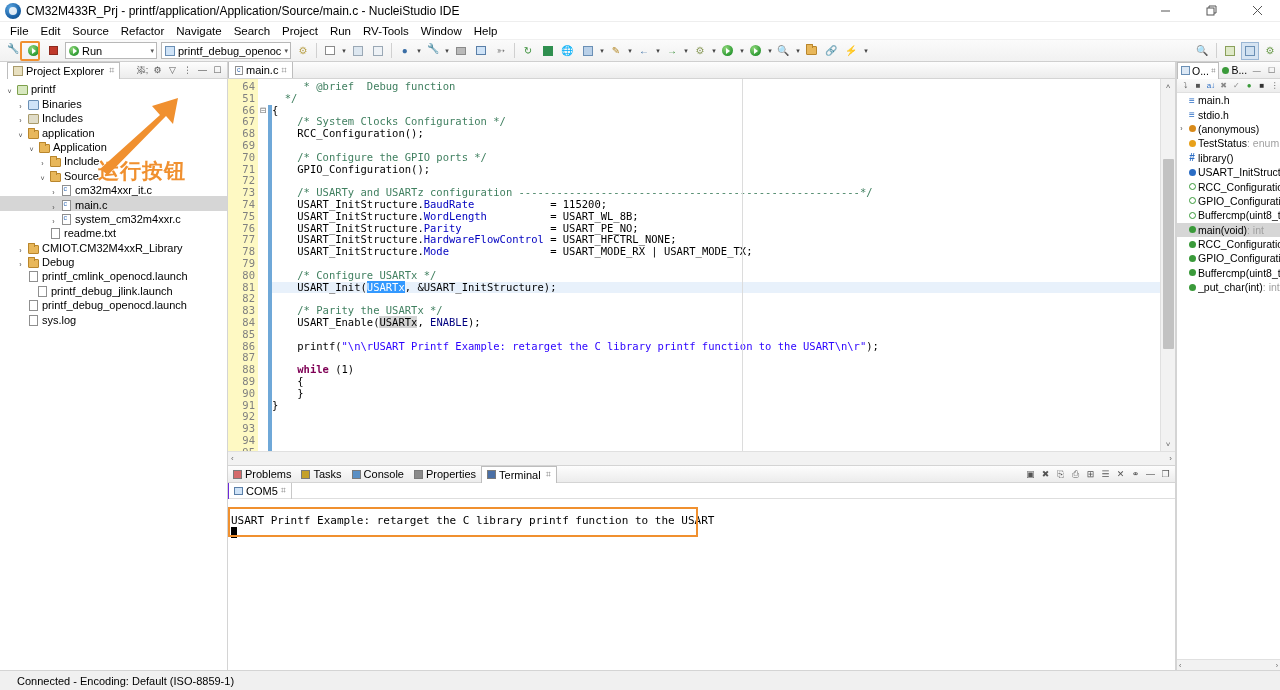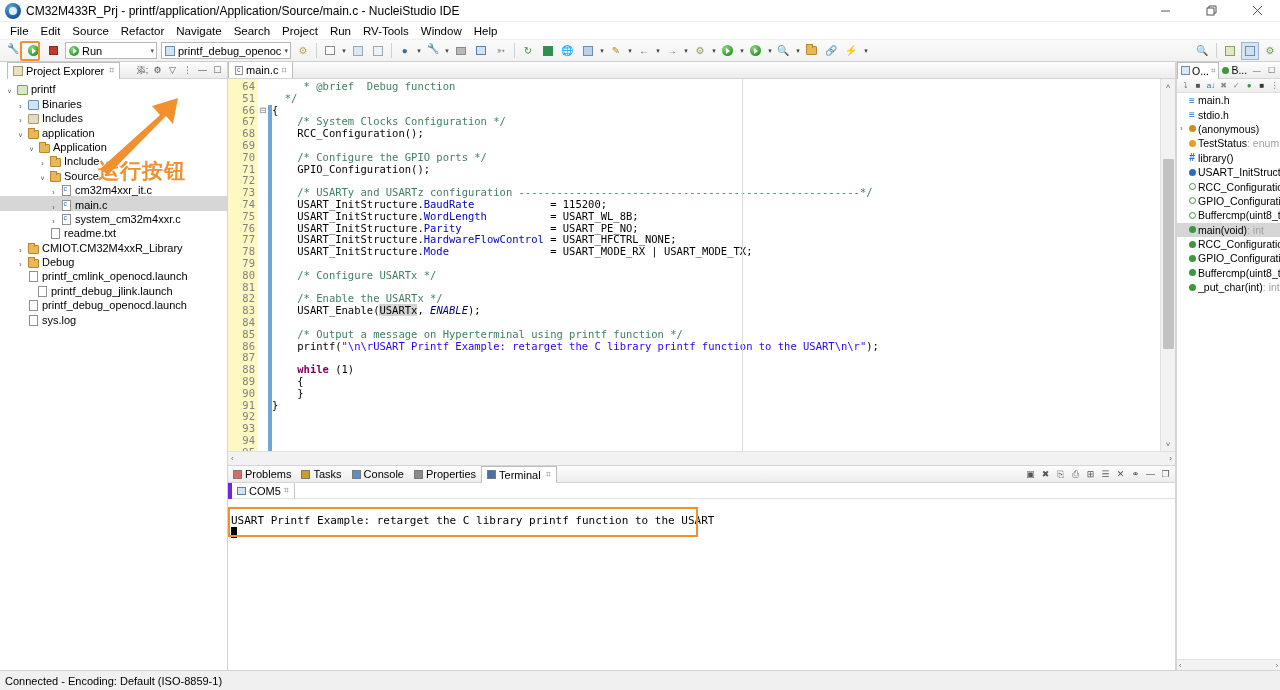--- a/index.html
+++ b/index.html
@@ -183,21 +183,21 @@
   .cline {
     height: 11.8px; line-height: 11.8px; white-space: pre;
     font-family: "DejaVu Sans Mono", monospace; font-size: 10.5px; color: #000;
   }
   .cline.hl { background: #e8f1fb; }
   .kw { color: #7f0055; font-weight: bold; }
   .cm { color: #3f7f5f; }
   .st { color: #2a00ff; }
   .fld { color: #0000c0; }
   .mac { color: #000080; }
-  .ital { font-style: italic; }
+  .ital { }
   .occ { background: #d4d4d4; }
   .selhl { background: #3399ff; color: #ffffff; }
   .vline { position: absolute; top: 0; bottom: 0; width: 1px; background: #dcdcdc; }
   
   .vscroll {
     width: 15px; min-width:15px; background: #f2f2f2; border-left: 1px solid #e0e0e0;
     display:flex; flex-direction:column; align-items:center; position:relative;
   }
   .vs-arrow { height: 14px; display:flex; align-items:center; justify-content:center; font-size:8px; color:#666; }
   .vs-thumb { position: absolute; left: 2px; width: 11px; background: #c2c2c2; border-radius: 1px; }
@@ -210,21 +210,21 @@
   .console { height: 205px; min-height: 205px; display: flex; flex-direction: column; background:#ffffff; border-top: 1px solid #d4d4d4; }
   .ctabs {
     height: 17px; min-height: 17px; background: linear-gradient(to bottom,#fdfdfd,#ececec);
     border-bottom: 1px solid #d4d4d4; display: flex; align-items: center;
   }
   .cterm-tabrow {
     height: 16px; min-height:16px; background:#ffffff; display:flex; align-items:center;
     border-bottom: 1px solid #dedede;
   }
   .cterm-tab { display:flex; align-items:center; gap:3px; font-size:11px; padding: 0 5px; height:16px;
-               border-left:4px solid #6d28d9; border-right:1px solid #c8c8c8; }
+               border-left:1px solid #6d28d9; border-right:1px solid #c8c8c8; }
   .term-body { flex: 1 1 auto; background: #ffffff; position: relative; padding: 4px 3px 0 3px; overflow:hidden; }
   .term-out {
     font-family: "DejaVu Sans Mono", monospace; font-size: 11px; color: #000; white-space: pre;
     line-height: 12px;
   }
   .term-cursor { width: 6px; height: 11px; background: #000; display: inline-block; }
   .term-highlight {
     position: absolute; left: 0px; top: 8px; width: 470px; height: 30px;
     border: 2px solid #f0902f; pointer-events: none;
   }
@@ -242,21 +242,21 @@
   .o-tw { width: 9px; text-align:center; font-size:7px; color:#4a4a4a; flex:none; }
   .o-ic { width: 12px; display:flex; align-items:center; justify-content:center; flex:none; font-size:9px; font-weight:bold; }
   .o-lb { overflow:hidden; }
   .dim { color: #a0a0a0; }
   .outline-h { height:11px; min-height:11px; background:#f2f2f2; display:flex; align-items:center;
                justify-content:space-between; font-size:7px; color:#666; padding: 0 2px; border-top:1px solid #e0e0e0;}
 
   
   .statusbar {
     height: 20px; min-height: 20px; background: #f0f0f0; border-top: 1px solid #d4d4d4;
-    display: flex; align-items: center; padding-left: 5px; font-size: 11px; color: #000;
+    display: flex; align-items: center; padding-left: 17px; font-size: 11px; color: #000;
   }
 
   
   .dot { width: 7px; height: 7px; border-radius: 50%; display:inline-block; }
   .dot.green { background:#3a9a3a; }
   .dot.greenhollow { background:#ffffff; border:1px solid #3a9a3a; }
   .dot.blue { background:#2a6cc4; }
   .dot.orange { background:#e8a11a; }
   .hsq { color:#2a6cc4; font-weight:bold; font-size:10px; }
 </style>
@@ -680,25 +680,25 @@
               <div class="cline">    GPIO_Configuration();</div>
               <div class="cline">&nbsp;</div>
               <div class="cline">    <span class="cm">/* USARTy and USARTz configuration ------------------------------------------------------*/</span></div>
               <div class="cline">    USART_InitStructure.<span class="fld">BaudRate</span>            = 115200;</div>
               <div class="cline">    USART_InitStructure.<span class="fld">WordLength</span>          = USART_WL_8B;</div>
               <div class="cline">    USART_InitStructure.<span class="fld">Parity</span>              = USART_PE_NO;</div>
               <div class="cline">    USART_InitStructure.<span class="fld">HardwareFlowControl</span> = USART_HFCTRL_NONE;</div>
               <div class="cline">    USART_InitStructure.<span class="fld">Mode</span>                = USART_MODE_RX | USART_MODE_TX;</div>
               <div class="cline">&nbsp;</div>
               <div class="cline">    <span class="cm">/* Configure USARTx */</span></div>
+              <div class="cline hl">    USART_Init(<span class="selhl">USARTx</span>, &amp;USART_InitStructure);</div>
               <div class="cline">&nbsp;</div>
-              <div class="cline">    <span class="cm">/* Enable the USARTx */</span></div>
+              <div class="cline">    <span class="cm">/* Parity the USARTx */</span></div>
               <div class="cline">    USART_Enable(<span class="occ">USARTx</span>, <span class="mac ital">ENABLE</span>);</div>
               <div class="cline">&nbsp;</div>
-              <div class="cline">    <span class="cm">/* Output a message on Hyperterminal using printf function */</span></div>
               <div class="cline">    printf(<span class="st">"\n\rUSART Printf Example: retarget the C library printf function to the USART\n\r"</span>);</div>
               <div class="cline">&nbsp;</div>
               <div class="cline">    <span class="kw">while</span> (1)</div>
               <div class="cline">    {</div>
               <div class="cline">    }</div>
               <div class="cline">}</div>
               <div class="cline">&nbsp;</div>
             </div>
           <div class="vscroll">
             <div class="vs-arrow">˄</div>

